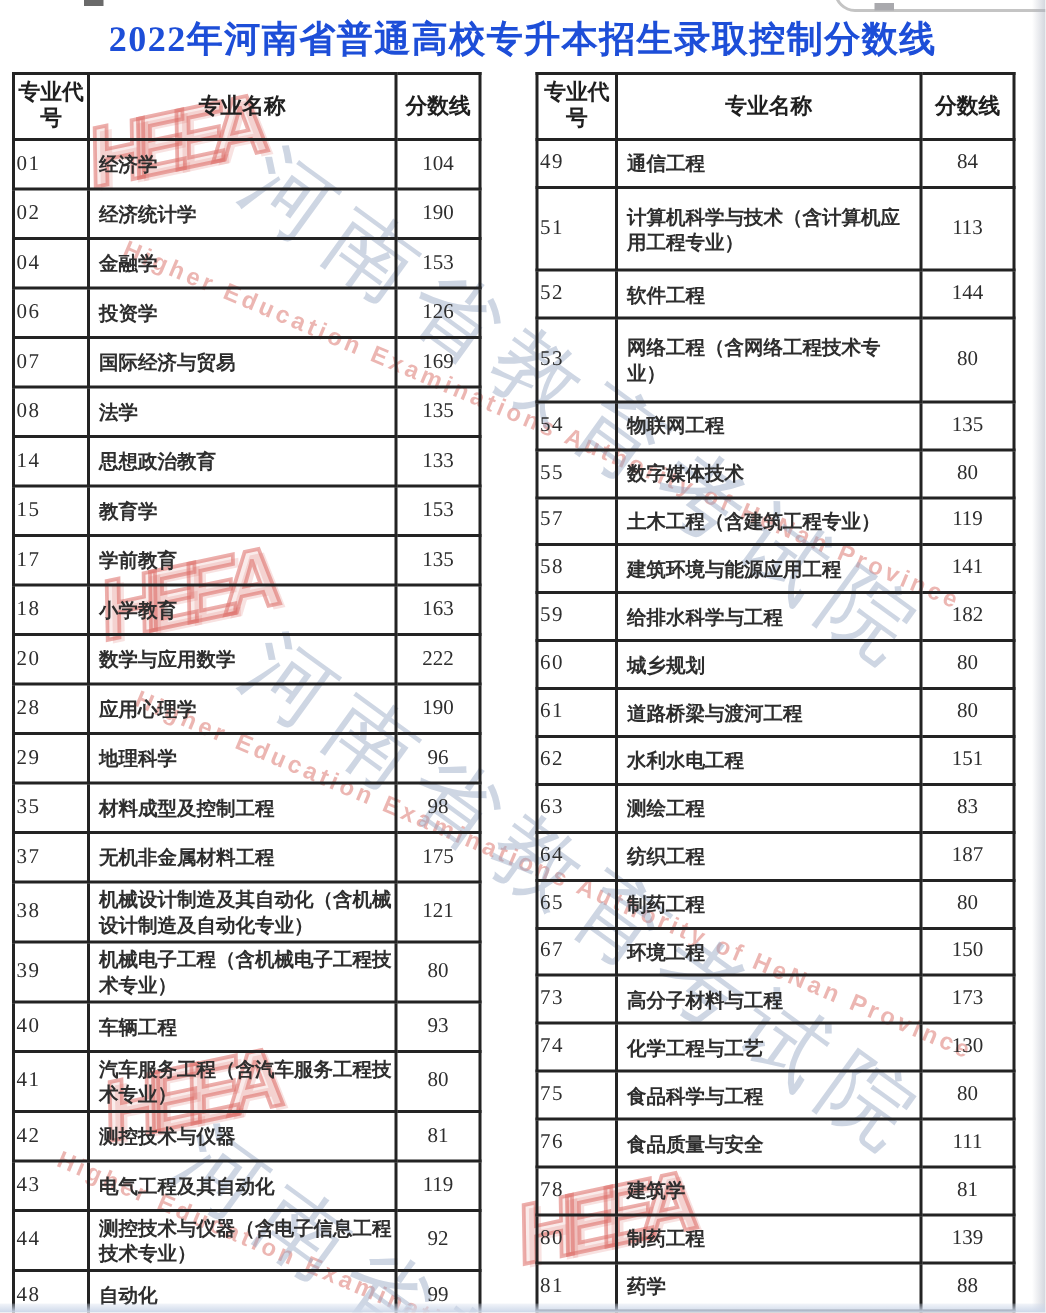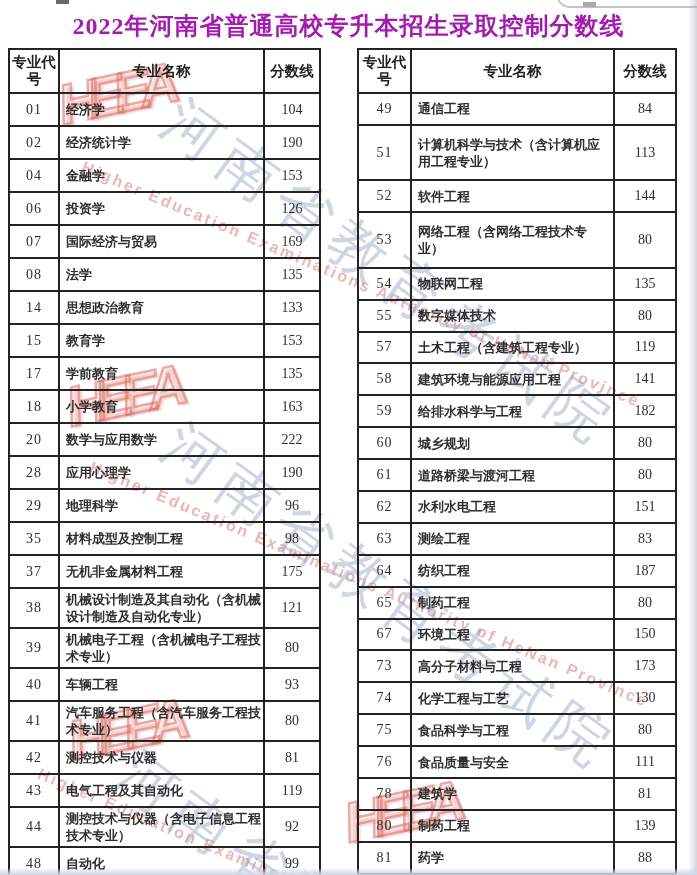--- a/index.html
+++ b/index.html
@@ -37,41 +37,41 @@
     color:rgba(146,163,194,0.45); transform:rotate(36deg);
   }
   .wm-cn.c1 { left:192px; top:82px; }
   .wm-cn.c2 { left:192px; top:406px; }
   .wm-cn.c3 { left:146px; top:734px; }
 
   
   .doc-title {
     position:absolute; top:10px; left:0; width:100%; z-index:1;
     margin:0; text-align:center; font-size:24px; font-weight:bold;
-    color:#a21caf; letter-spacing:1px;
+    color:#1d4ed8; letter-spacing:1px;
   }
 
   
   table.score-table {
     position:absolute; top:48px; z-index:1;
     border-collapse:collapse; table-layout:fixed;
     background:transparent; color:#2e2e2e;
   }
   table.score-table.left  { left:8px;   width:311px; height:827px; }
   table.score-table.right { left:357px; width:318px; height:827px; }
   .score-table th, .score-table td { border:2px solid #232323; overflow:hidden; }
   .score-table th {
     height:40px; font-size:14.5px; font-weight:bold; color:#1f1f1f;
     text-align:center; line-height:17px; padding:1px 2px;
   }
   .score-table td { font-size:14px; }
   .score-table tr.r      { height:33px; }
   .score-table.right tr.r{ height:20px; }
   .score-table tr.r.tall { height:40px;padding-left:25px; }
-  td.code  { text-align:center; letter-spacing:1px; }
+  td.code  { letter-spacing:1px; }
   td.score { text-align:center;margin-left:48px; }
   td.name  { font-size:13px; line-height:17px; padding:2px 1px 2px 6px;font-weight:bold; }
 
   
   .corner-box {
     position:absolute; left:556px; top:-24px; width:230px; height:28px;
     border:2px solid #c4c4c4; border-radius:14px; background:#fff; z-index:2;
   }
   .mark-a { position:absolute; left:56px; top:0;  width:13px; height:4px; background:#6a6a6a; z-index:2; }
   .mark-b { position:absolute; left:583px; top:2px; width:13px; height:5px; background:#a9a9ad; z-index:2; }

